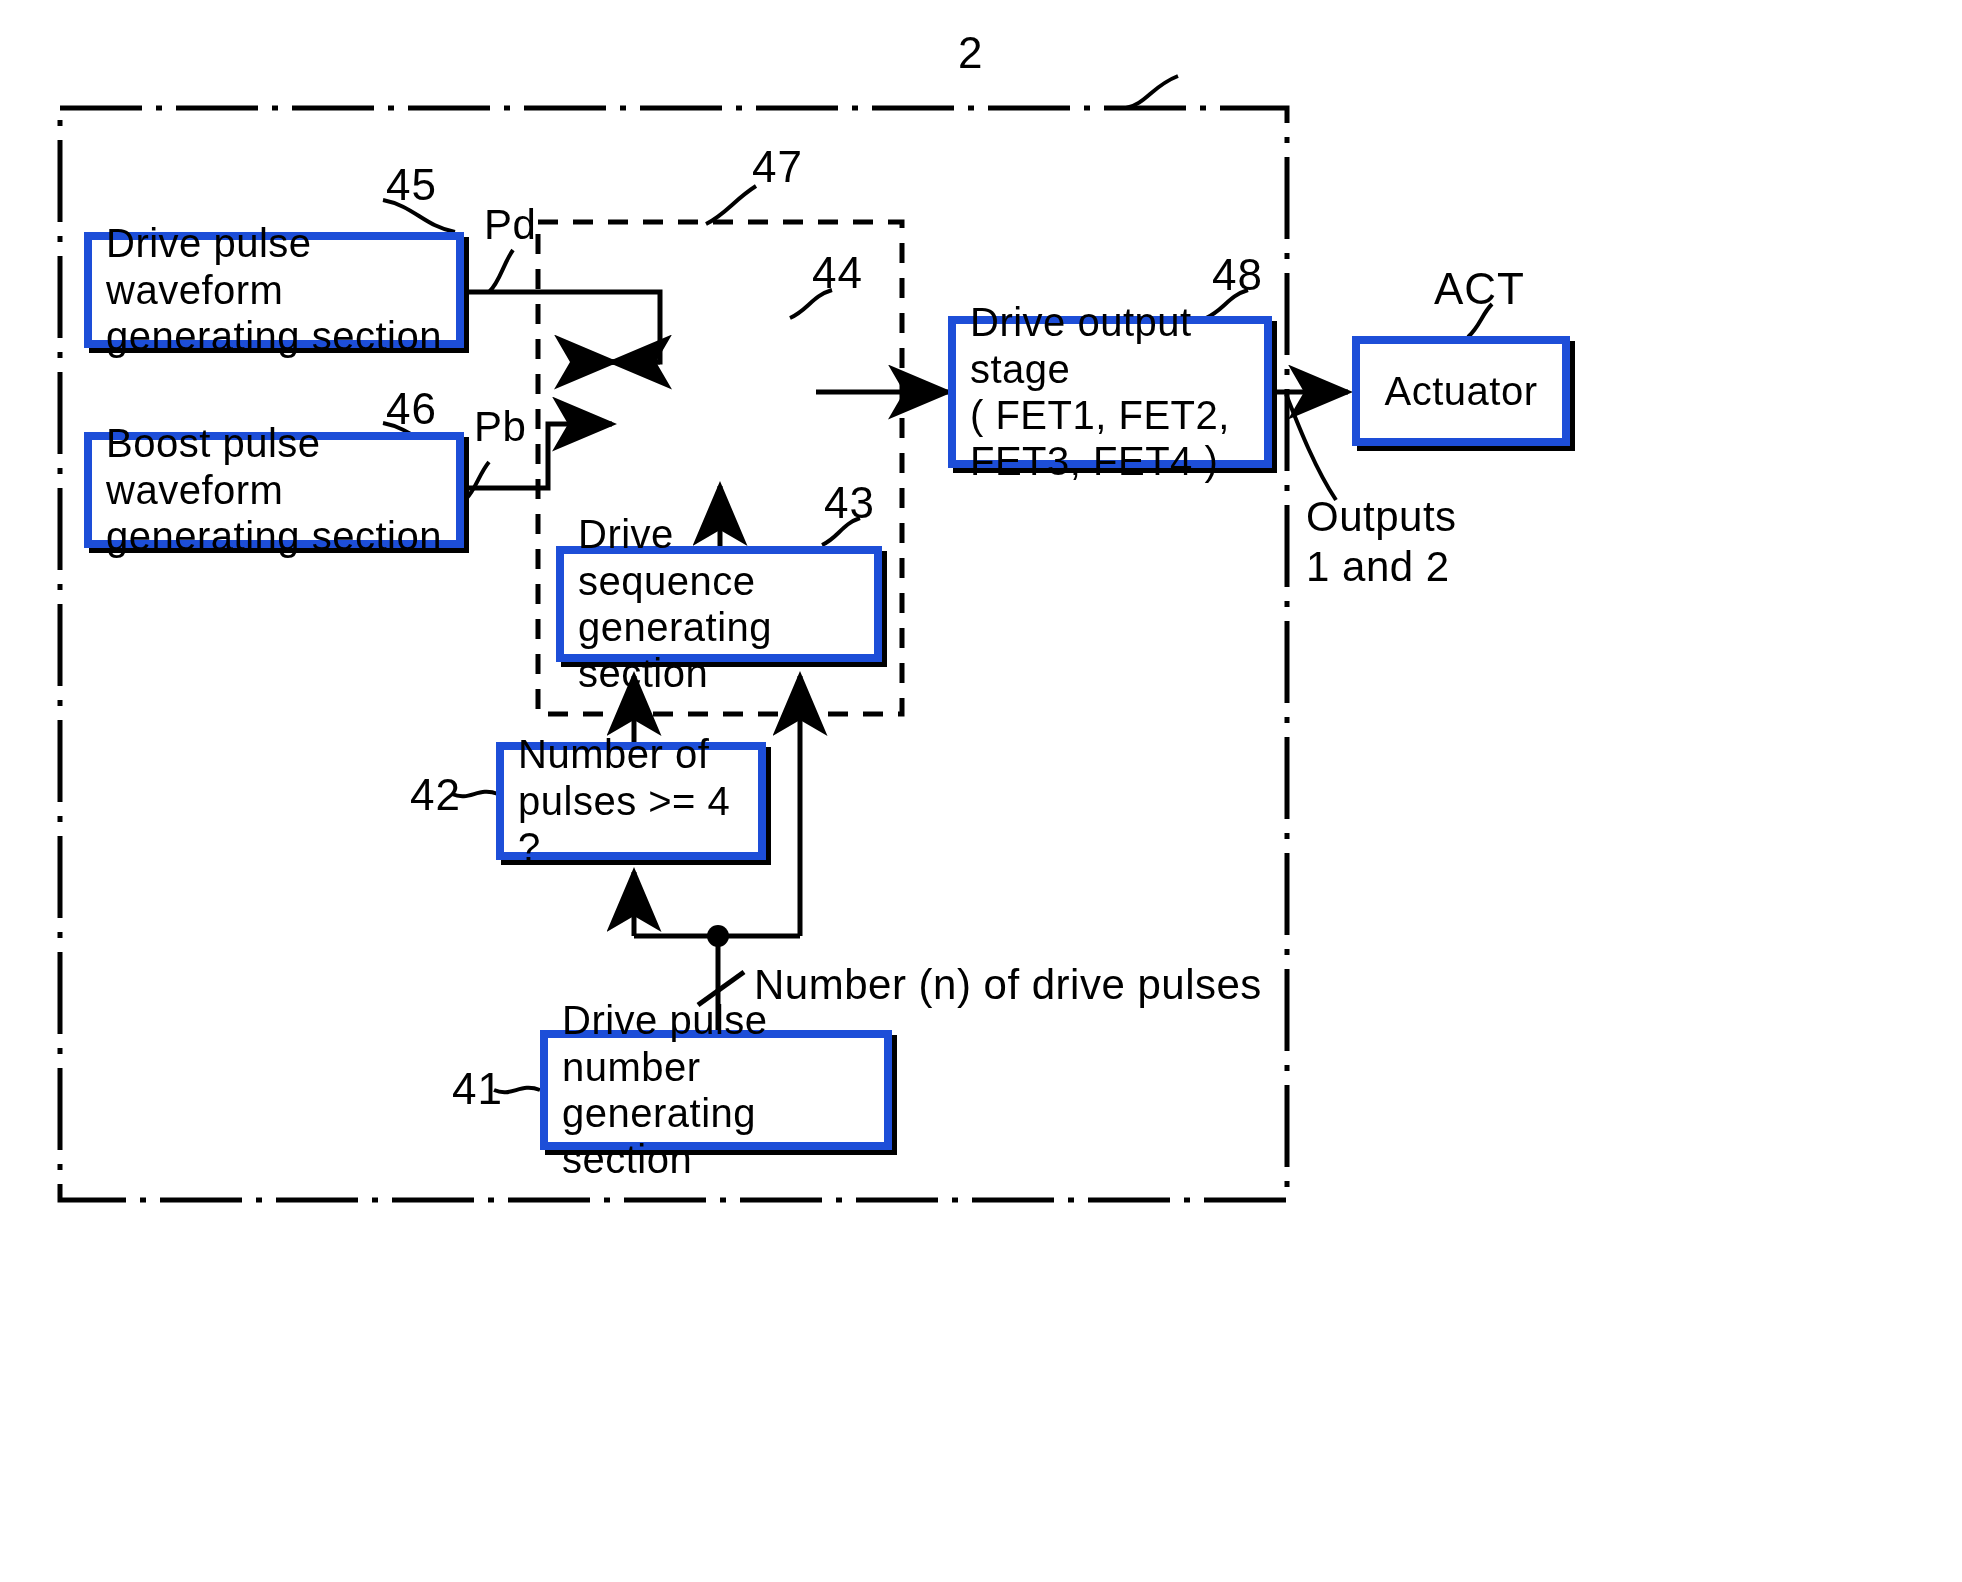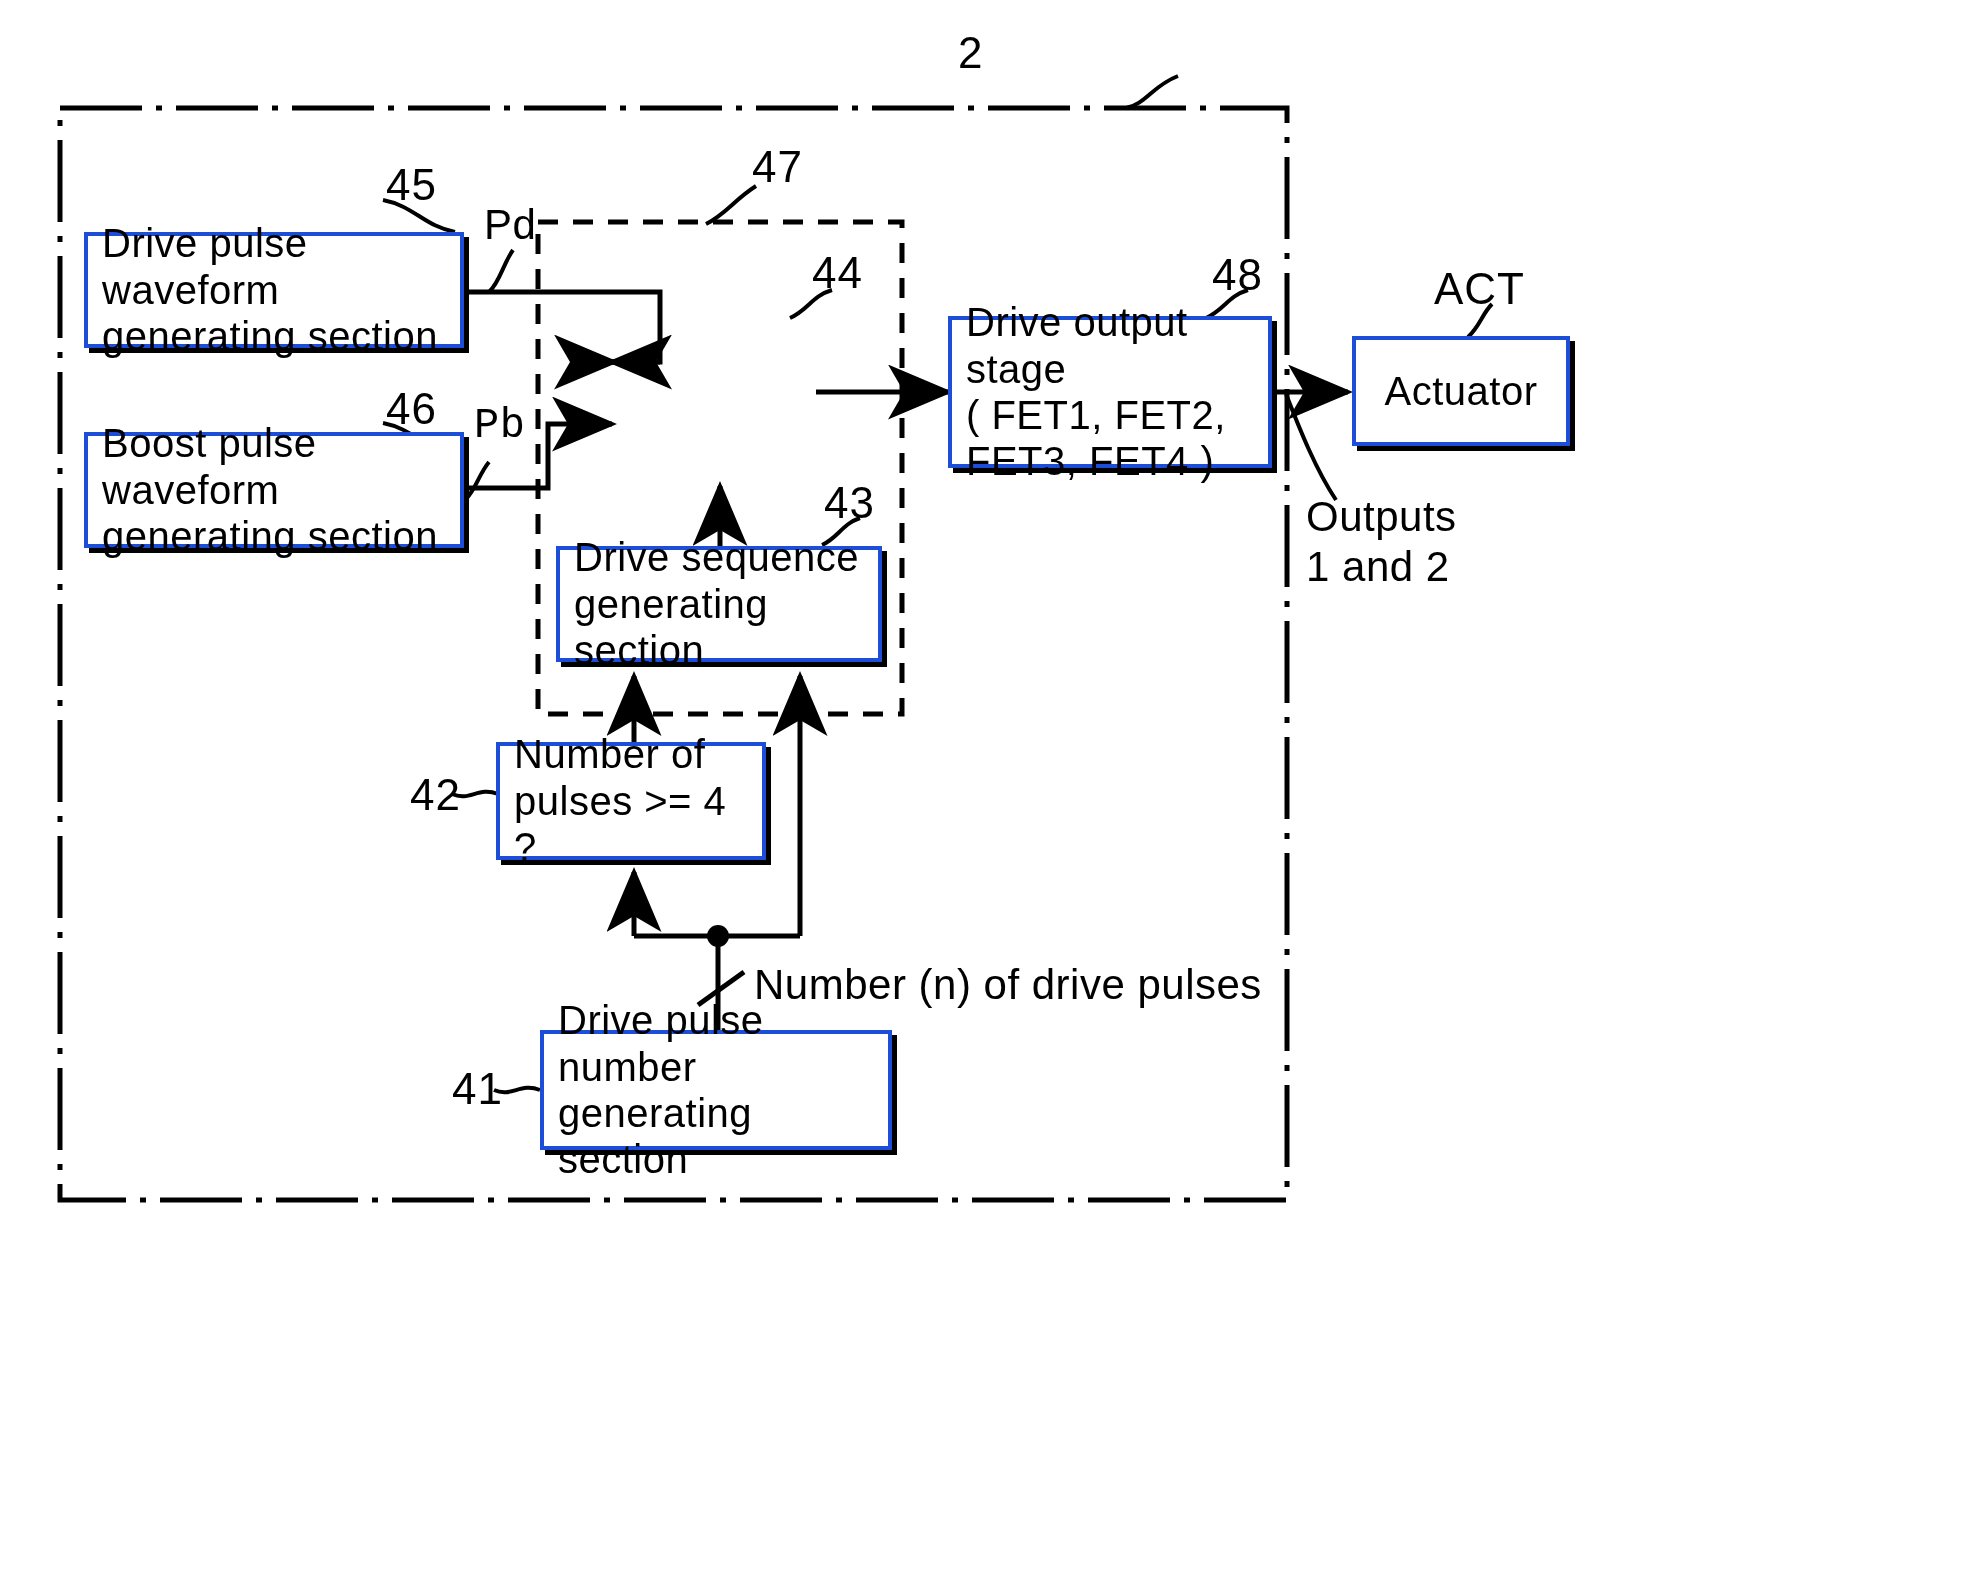--- a/index.html
+++ b/index.html
@@ -2,21 +2,21 @@
 <html><head>
 <meta charset="utf-8">
 <style>
   html,body{margin:0;padding:0;background:#ffffff;}
   body{width:1962px;height:1582px;position:relative;overflow:hidden;
        font-family:"Liberation Sans","DejaVu Sans",sans-serif;color:#000;}
   #stage{position:absolute;inset:0;}
   svg.layer{position:absolute;left:0;top:0;width:1962px;height:1582px;}
   .boxwrap{position:absolute;box-sizing:border-box;display:flex;align-items:center;
            justify-content:flex-start;}
-  .solidbox{border:4px solid #1d4ed8;background:#fff;box-shadow:5px 5px 0 0 #000;}
+  .solidbox{border:8px solid #1d4ed8;background:#fff;box-shadow:5px 5px 0 0 #000;}
   .boxtext{padding:0 14px;line-height:1.16;white-space:pre-line;font-size:40px;
            letter-spacing:0.5px;}
   .boxtext.ctr{width:100%;text-align:left;}
   .ref{position:absolute;font-size:44px;letter-spacing:1px;}
   .lbl{position:absolute;font-size:42px;letter-spacing:0.5px;line-height:1.18;
        white-space:pre-line;}
 </style>
 </head>
 <body>
 
@@ -118,18 +118,18 @@
   <div class="ref" style="left:812px;top:248px;">44</div>
   <div class="ref" style="left:1212px;top:250px;">48</div>
   <div class="ref" style="left:1434px;top:264px;">ACT</div>
   <div class="ref" style="left:824px;top:478px;">43</div>
   <div class="ref" style="left:410px;top:770px;">42</div>
   <div class="ref" style="left:452px;top:1064px;">41</div>
   <div class="ref" style="left:958px;top:28px;">2</div>
   <div class="ref" style="left:752px;top:142px;">47</div>
 
   <div class="lbl" style="left:484px;top:200px;">Pd</div>
-  <div class="lbl" style="left:474px;top:402px;font-family:Liberation Mono, monospace;">Pb</div>
+  <div class="lbl" style="left:474px;top:402px;">Pb</div>
   <div class="lbl" style="left:754px;top:960px;">Number (n) of drive pulses</div>
   <div class="lbl" style="left:1306px;top:492px;">Outputs
 1 and 2</div>
 
 </div>
 
 </body></html>

